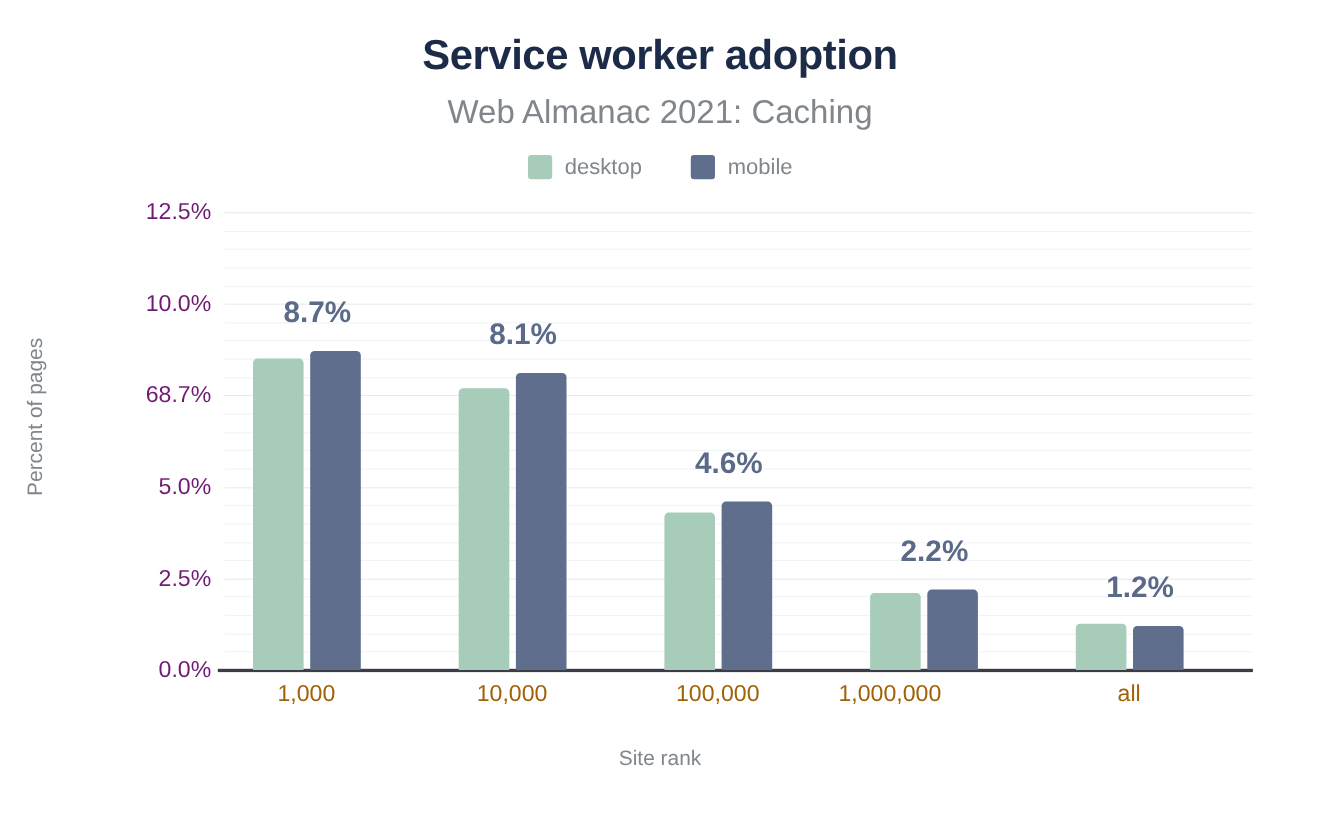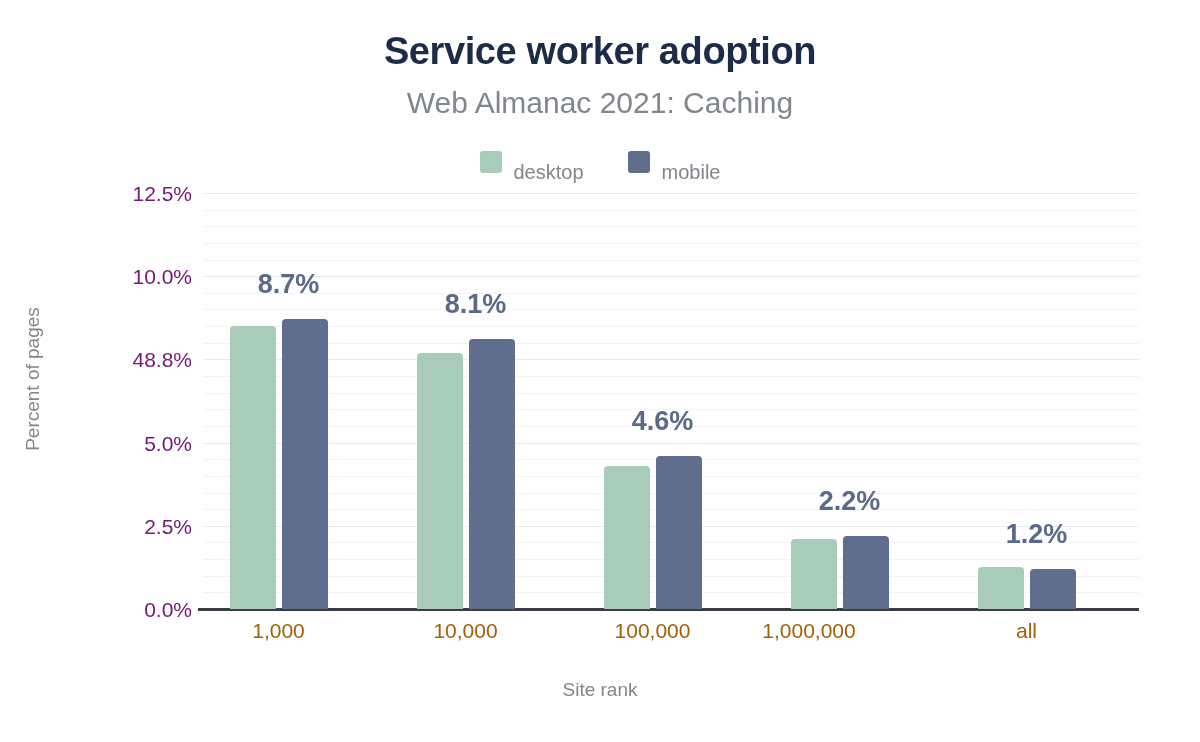--- a/index.html
+++ b/index.html
@@ -65,21 +65,20 @@
   .legend-swatch {
     width: 22px;
     height: 22px;
     border-radius: 3px;
     display: block;
   }
   .legend-label {
     font-size: 20px;
     color: #80868b;
     line-height: 24px;
-    margin-top: 20px;
   }
 
   
   .plot-area {
     position: absolute;
     left: 204px;
     top: 193px;
     width: 935px;
     height: 416px;
   }
@@ -228,21 +227,21 @@
         <div class="gridline major" style="top: 0px;"></div>
       </div>
   </div>
 
   <div class="axis-baseline"></div>
 
   <div class="y-ticks" id="y-ticks">
       <div class="y-tick-label" style="top: 609px;">0.0%</div>
       <div class="y-tick-label" style="top: 525.8px;">2.5%</div>
       <div class="y-tick-label" style="top: 442.6px;">5.0%</div>
-      <div class="y-tick-label" style="top: 359.4px;">48.8%</div>
+      <div class="y-tick-label" style="top: 359.4px;">68.7%</div>
       <div class="y-tick-label" style="top: 276.2px;">10.0%</div>
       <div class="y-tick-label" style="top: 193px;">12.5%</div>
     </div>
   <div class="y-axis-title">Percent of pages</div>
 
   <div class="bars-layer" id="bars-layer">
       <div class="bar" style="left: 229.5px; width: 46px; top: 326.12px; height: 282.88px; background: rgb(167, 204, 186);"></div>
       <div class="bar" style="left: 281.5px; width: 46px; top: 319.464px; height: 289.536px; background: rgb(94, 110, 140);"></div>
       <div class="bar-value-label" style="left: 188.5px; top: 268.464px;">8.7%</div>
       <div class="x-tick-label" style="left: 178.5px;">1,000</div>

